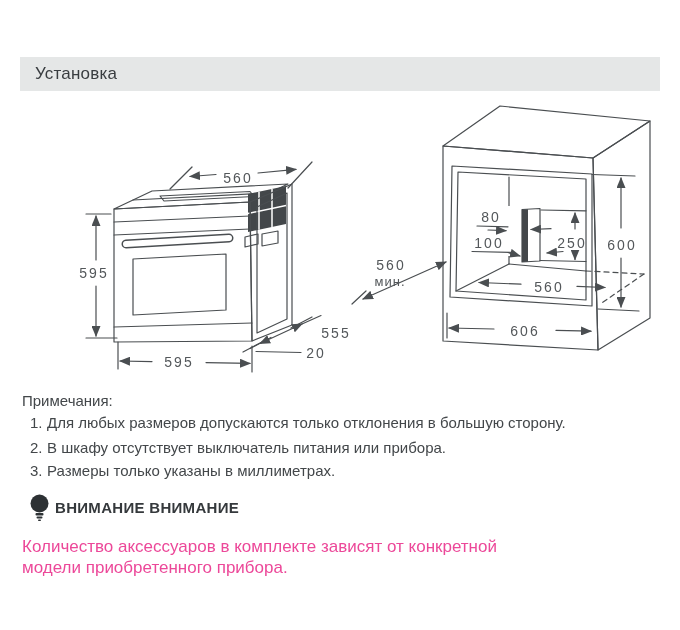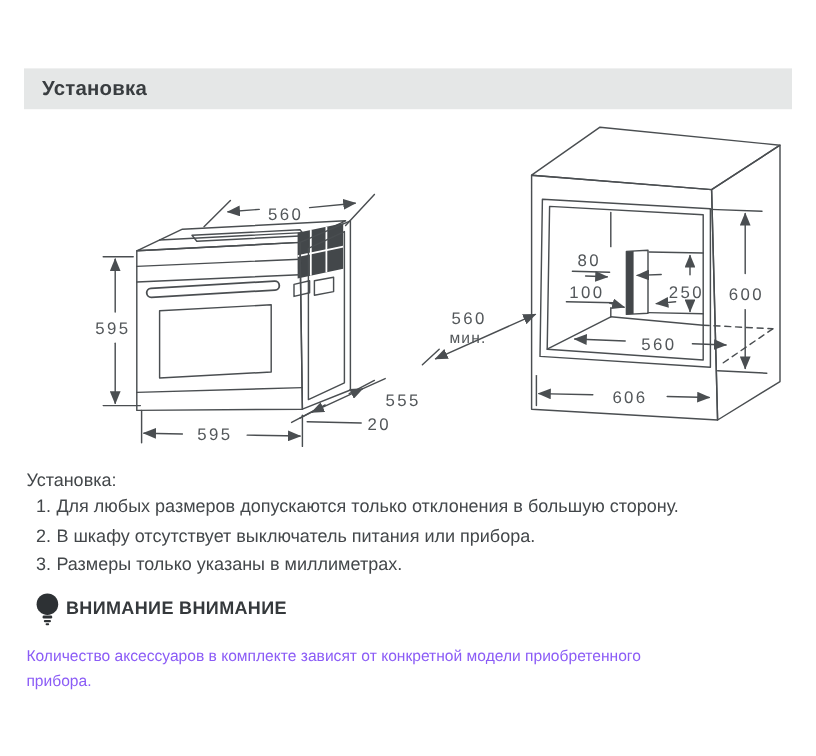--- a/index.html
+++ b/index.html
@@ -1,32 +1,32 @@
 <!DOCTYPE html>
 <html><head>
 <meta charset="utf-8">
 <style>
   html,body{margin:0;padding:0;background:#fff;}
   body{width:680px;height:630px;position:relative;font-family:"Liberation Sans",sans-serif;overflow:hidden;}
   .abs{position:absolute;}
   #titlebar{left:20px;top:57px;width:640px;height:34px;background:#e5e7e7;display:flex;align-items:center;padding-left:15px;box-sizing:border-box;}
-  #titlebar .t{font-weight:bold;font-size:17px;color:#393d40;letter-spacing:.2px;}
+  #titlebar .t{font-weight:normal;font-size:17px;color:#393d40;letter-spacing:.2px;}
   #drawing{left:0;top:95px;}
   .ln{stroke:#4a4e51;stroke-width:1.2;fill:none;stroke-linecap:round;stroke-linejoin:round;}
   .dash{stroke-dasharray:5 4;}
   .dk{fill:#43474a;stroke:none;}
   .wt{stroke:#ffffff;stroke-width:1.5;fill:none;}
   .dim{font-size:14px;fill:#53575a;letter-spacing:2px;text-anchor:middle;font-family:"Liberation Sans",sans-serif;}
   .dim-s{font-size:13px;fill:#53575a;letter-spacing:1px;text-anchor:middle;font-family:"Liberation Sans",sans-serif;}
   .notes-title{left:22px;top:392px;font-size:15px;color:#43474a;}
   .note-row{position:absolute;left:30px;display:flex;font-size:15px;color:#43474a;}
   .note-num{width:17px;flex:0 0 17px;}
   #attn-icon{left:30px;top:494px;width:20px;height:28px;}
   #attn-title{left:55px;top:499px;font-size:15px;font-weight:bold;color:#35393c;letter-spacing:.3px;}
-  #para{left:22px;top:536px;width:515px;font-size:13px;line-height:21px;color:#8b5cf6;}
+  #para{left:22px;top:536px;width:515px;font-size:17px;line-height:21px;color:#ec4899;}
 </style>
 </head>
 <body>
 
 <div id="titlebar" class="abs">
   <span class="t">Установка</span>
 </div>
 
 <svg id="drawing" class="abs" width="680" height="300" viewBox="0 95 680 300">
   <defs>
@@ -154,21 +154,21 @@
     <text class="dim" x="391" y="270">560</text>
     <text class="dim-s" x="390" y="286">мин.</text>
 
     <path class="ln" d="M447,313 L447,338"></path>
     <path class="ln" d="M449,328 L494,329" marker-start="url(#aS)"></path>
     <path class="ln" d="M556,330.4 L591,331.2" marker-end="url(#aE)"></path>
     <text class="dim" x="525" y="336">606</text>
   </g>
 </svg>
 
-<div class="abs notes-title">Установка:</div>
+<div class="abs notes-title">Примечания:</div>
 
 <div class="note-row" style="top:414px;">
   <span class="note-num">1.</span>
   <span>Для любых размеров допускаются только отклонения в большую сторону.</span>
 </div>
 <div class="note-row" style="top:439px;">
   <span class="note-num">2.</span>
   <span>В шкафу отсутствует выключатель питания или прибора.</span>
 </div>
 <div class="note-row" style="top:462px;">

